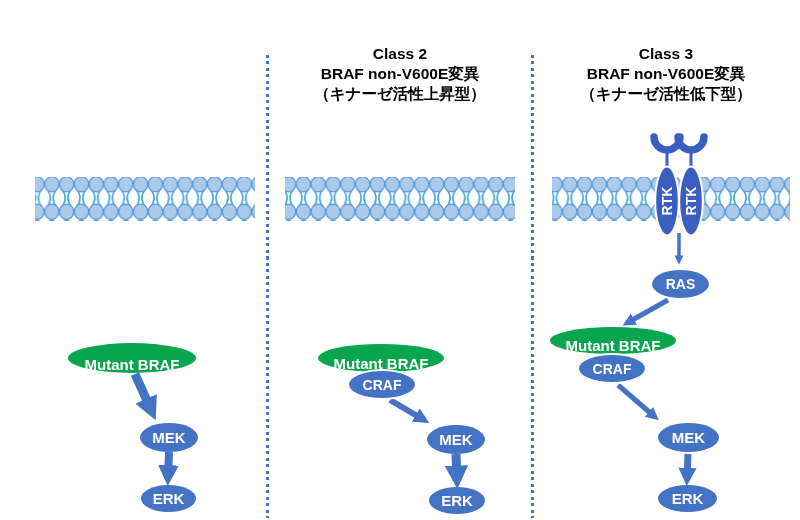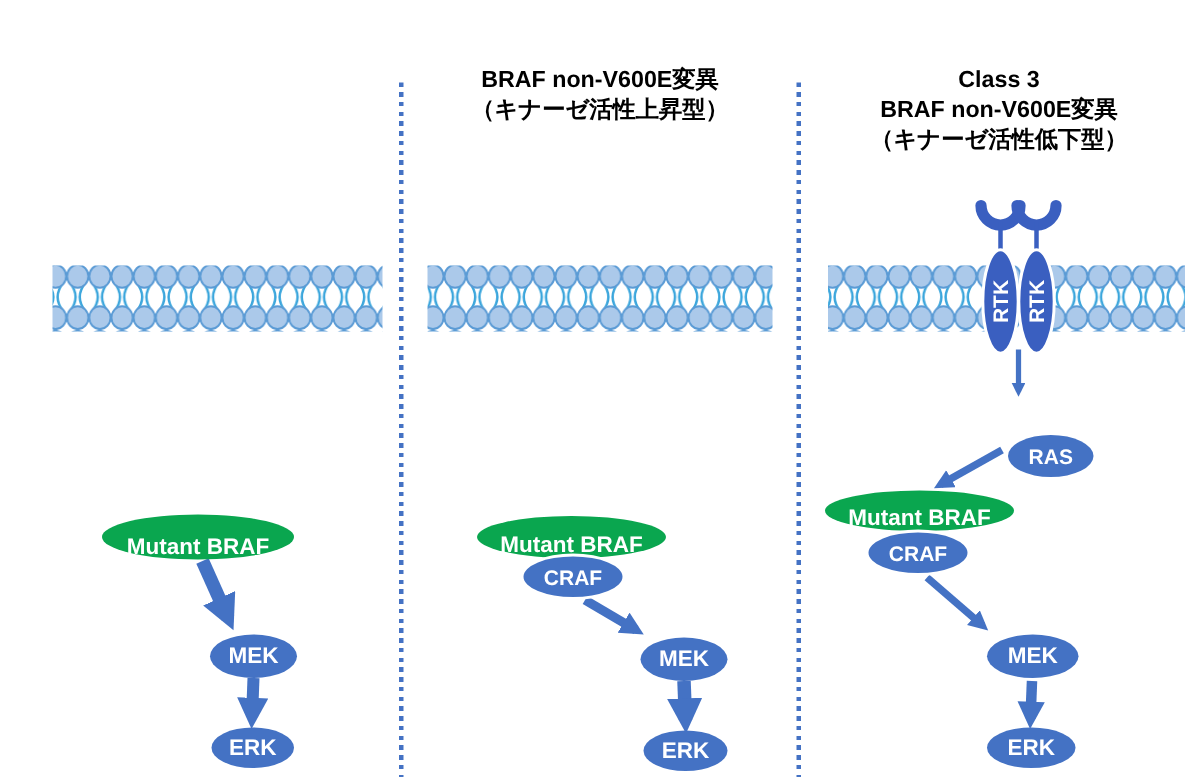--- a/index.html
+++ b/index.html
@@ -57,20 +57,21 @@
 </style>
 </head>
 <body>
 
 <div class="stage">
 
 
   <div class="col-header h1">
   </div>
   <div class="col-header h2">
+    <span class="hline">Class 2</span>
     <span class="hline">BRAF non-V600E変異</span>
     <span class="hline">（キナーゼ活性上昇型）</span>
   </div>
   <div class="col-header h3">
     <span class="hline">Class 3</span>
     <span class="hline">BRAF non-V600E変異</span>
     <span class="hline">（キナーゼ活性低下型）</span>
   </div>
 
   <div class="sep sep1"></div>
@@ -130,21 +131,21 @@
   <div class="node blue wborder small-label" style="left:347px;top:369px;width:70px;height:31px;">
       <span>CRAF</span>
     </div>
   <div class="node blue" style="left:427px;top:425px;width:58px;height:29px;">
       <span>MEK</span>
     </div>
   <div class="node blue" style="left:429px;top:487px;width:56px;height:27px;">
       <span>ERK</span>
     </div>
 
-  <div class="node blue small-label" style="left:672px;top:270px;width:57px;height:28px;margin-top:20px;">
+  <div class="node blue small-label" style="left:652px;top:270px;width:57px;height:28px;">
       <span>RAS</span>
     </div>
   <div class="node green" style="left:550px;top:327px;width:126px;height:27px;">
       <span>Mutant BRAF</span>
     </div>
   <div class="node blue wborder small-label" style="left:577px;top:353px;width:70px;height:31px;">
       <span>CRAF</span>
     </div>
   <div class="node blue" style="left:658px;top:423px;width:61px;height:29px;">
       <span>MEK</span>

